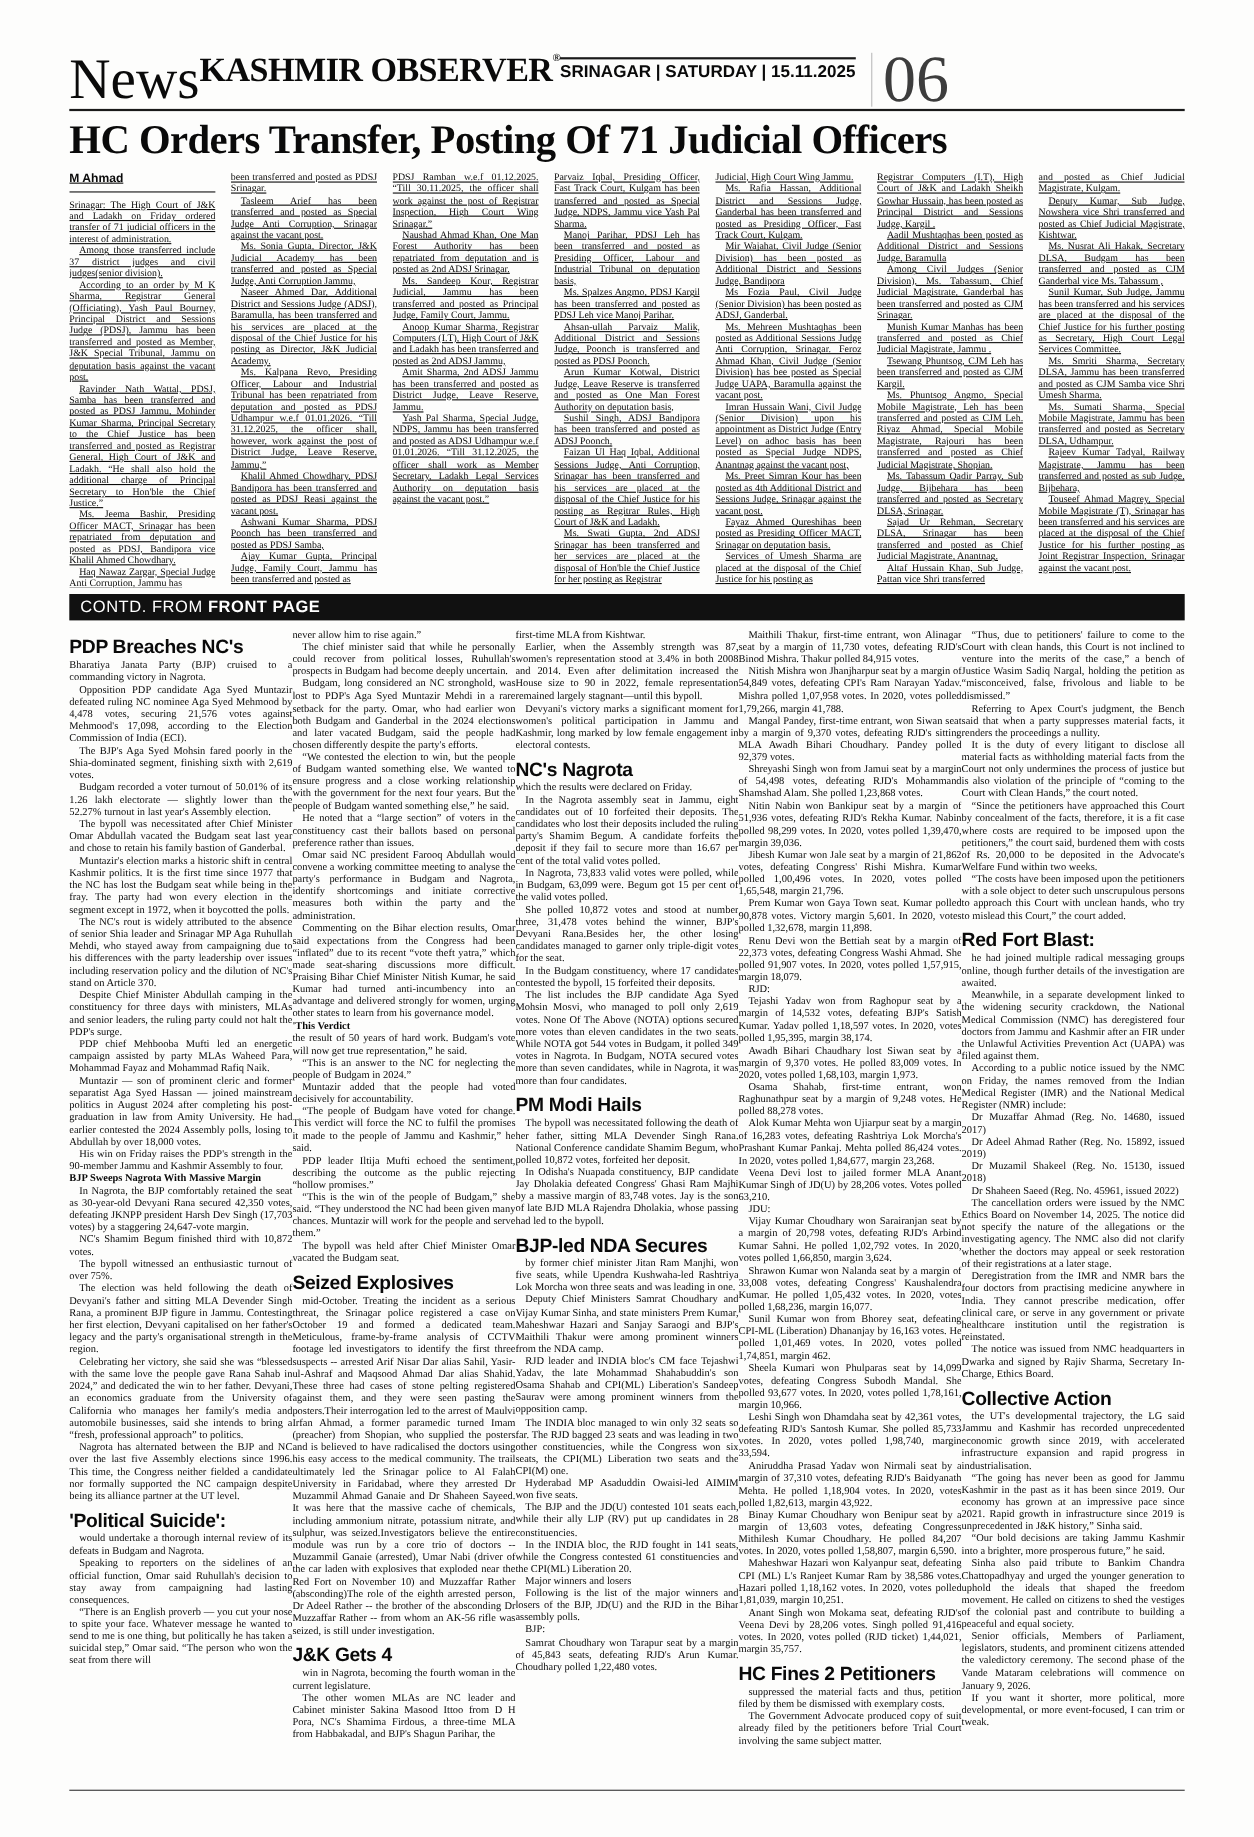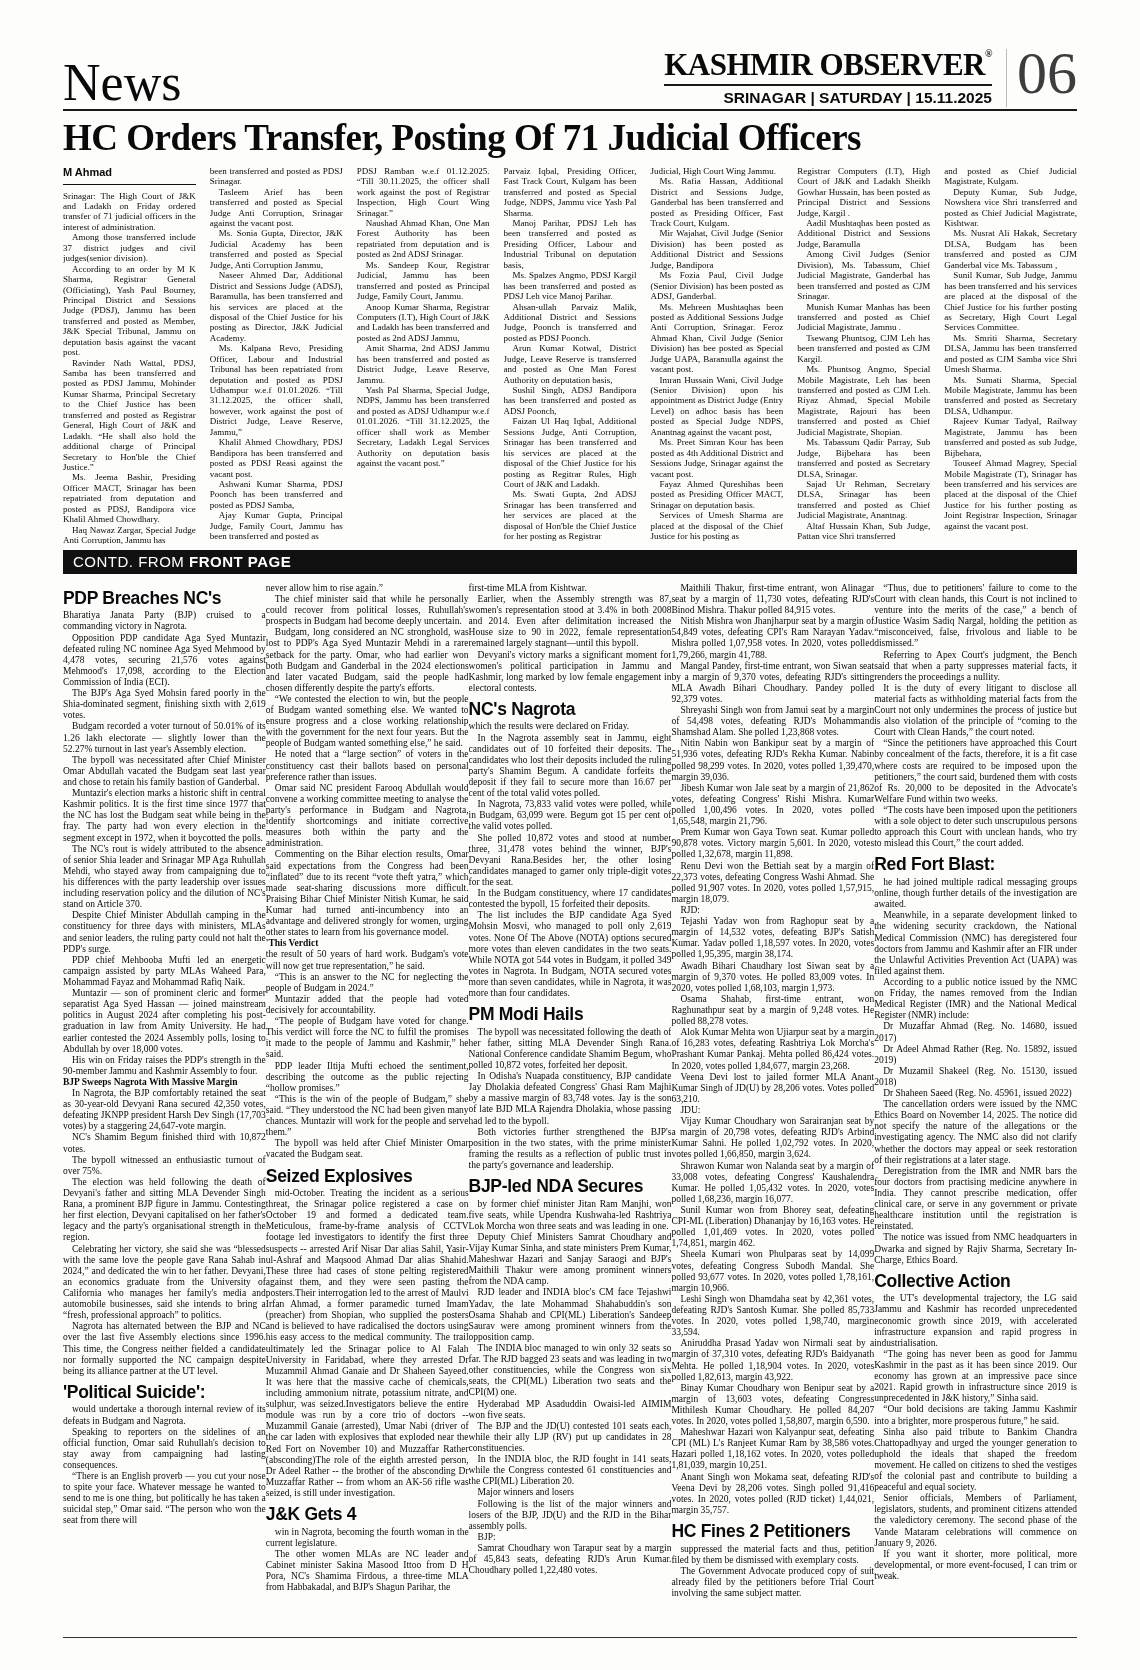--- a/index.html
+++ b/index.html
@@ -2,40 +2,40 @@
 <html><head>
 <meta charset="utf-8">
 <style>
   html,body{margin:0;padding:0;background:#e9e9e9;}
   .page{
     position:relative;width:1140px;height:1670px;margin:0 auto;background:#fdfdfc;
     box-sizing:border-box;padding:0 63px;overflow:hidden;color:#0a0a0a;
     font-family:"Liberation Serif", serif;
   }
   
-  .hdr{display:flex;align-items:flex-end;justify-content:space-between;
-       padding-top:26px;height:81px;}
+  .hdr{display:flex;align-items:flex-end;
+       padding-top:16px;height:81px;}
   .section-title{font-family:"Liberation Serif",serif;font-size:52px;line-height:0.9;
        font-weight:400;letter-spacing:0;}
   .hdr-right{display:flex;align-items:stretch;}
-  .masthead-block{text-align:right;padding-right:12px;display:flex;flex-direction:column;justify-content:flex-end;}
+  .masthead-block{text-align:right;padding-right:12px;display:flex;flex-direction:row;justify-content:flex-end;}
   .masthead{font-family:"Liberation Serif",serif;font-size:31px;font-weight:600;
        letter-spacing:-0.5px;white-space:nowrap;line-height:1;}
   .masthead sup{font-size:10px;vertical-align:top;}
   .dateline{font-family:"Liberation Sans",sans-serif;font-weight:bold;font-size:15.5px;
        border-top:2px solid #1a1a1a;margin-top:4px;padding-top:3px;white-space:nowrap;
        letter-spacing:0;}
   .pageno{border-left:1px solid #bbb;padding-left:10px;margin-left:2px;
        font-family:"Liberation Serif",serif;font-size:60px;line-height:0.82;color:#3d3d3d;
        font-weight:400;}
   .hdr-rule{border-bottom:2px solid #1a1a1a;margin-top:2px;}
   
   .lead-headline{font-family:"Liberation Serif",serif;font-weight:bold;font-size:37px;
        letter-spacing:-0.5px;margin:8px 0 8px 0;line-height:1.05;}
-  .lead-cols{display:flex;gap:14px;height:378px;overflow:hidden;}
+  .lead-cols{display:flex;gap:14px;height:378px;overflow:hidden;text-decoration:underline;}
   .lead-cols .col{flex:1 1 0;overflow:hidden;font-size:9px;line-height:1.16;text-align:justify;}
   .byline{font-family:"Liberation Sans",sans-serif;font-weight:bold;font-size:11px;
        border-bottom:1.5px solid #111;padding-bottom:5px;margin-bottom:6px;}
   .col p{margin:0;text-indent:9px;}
   .col p.cont{text-indent:0;}
   
   .contd-bar{background:#111;color:#fff;font-family:"Liberation Sans",sans-serif;
        font-size:15px;letter-spacing:0.5px;padding:3px 0 4px 10px;margin-top:6px;}
   .contd-bar .b{font-weight:bold;letter-spacing:0.5px;}
   
@@ -194,21 +194,20 @@
         <h3 class="sub-head">NC's Nagrota</h3>
         <p class="cont">which the results were declared on Friday.</p>
         <p>In the Nagrota assembly seat in Jammu, eight candidates out of 10 forfeited their deposits. The candidates who lost their deposits included the ruling party's Shamim Begum. A candidate forfeits the deposit if they fail to secure more than 16.67 per cent of the total valid votes polled.</p>
         <p>In Nagrota, 73,833 valid votes were polled, while in Budgam, 63,099 were. Begum got 15 per cent of the valid votes polled.</p>
         <p>She polled 10,872 votes and stood at number three, 31,478 votes behind the winner, BJP's Devyani Rana.Besides her, the other losing candidates managed to garner only triple-digit votes for the seat.</p>
         <p>In the Budgam constituency, where 17 candidates contested the bypoll, 15 forfeited their deposits.</p>
         <p>The list includes the BJP candidate Aga Syed Mohsin Mosvi, who managed to poll only 2,619 votes. None Of The Above (NOTA) options secured more votes than eleven candidates in the two seats. While NOTA got 544 votes in Budgam, it polled 349 votes in Nagrota. In Budgam, NOTA secured votes more than seven candidates, while in Nagrota, it was more than four candidates.</p>
         <h3 class="sub-head">PM Modi Hails</h3>
         <p>The bypoll was necessitated following the death of her father, sitting MLA Devender Singh Rana. National Conference candidate Shamim Begum, who polled 10,872 votes, forfeited her deposit.</p>
         <p>In Odisha's Nuapada constituency, BJP candidate Jay Dholakia defeated Congress' Ghasi Ram Majhi by a massive margin of 83,748 votes. Jay is the son of late BJD MLA Rajendra Dholakia, whose passing had led to the bypoll.</p>
-        <p>Both victories further strengthened the BJP's position in the two states, with the prime minister framing the results as a reflection of public trust in the party's governance and leadership.</p>
         <h3 class="sub-head">BJP-led NDA Secures</h3>
         <p>by former chief minister Jitan Ram Manjhi, won five seats, while Upendra Kushwaha-led Rashtriya Lok Morcha won three seats and was leading in one.</p>
         <p>Deputy Chief Ministers Samrat Choudhary and Vijay Kumar Sinha, and state ministers Prem Kumar, Maheshwar Hazari and Sanjay Saraogi and BJP's Maithili Thakur were among prominent winners from the NDA camp.</p>
         <p>RJD leader and INDIA bloc's CM face Tejashwi Yadav, the late Mohammad Shahabuddin's son Osama Shahab and CPI(ML) Liberation's Sandeep Saurav were among prominent winners from the opposition camp.</p>
         <p>The INDIA bloc managed to win only 32 seats so far. The RJD bagged 23 seats and was leading in two other constituencies, while the Congress won six seats, the CPI(ML) Liberation two seats and the CPI(M) one.</p>
         <p>Hyderabad MP Asaduddin Owaisi-led AIMIM won five seats.</p>
         <p>The BJP and the JD(U) contested 101 seats each, while their ally LJP (RV) put up candidates in 28 constituencies.</p>
         <p>In the INDIA bloc, the RJD fought in 141 seats, while the Congress contested 61 constituencies and the CPI(ML) Liberation 20.</p>
         <p>Major winners and losers</p>
         <p>Following is the list of the major winners and losers of the BJP, JD(U) and the RJD in the Bihar assembly polls.</p>

